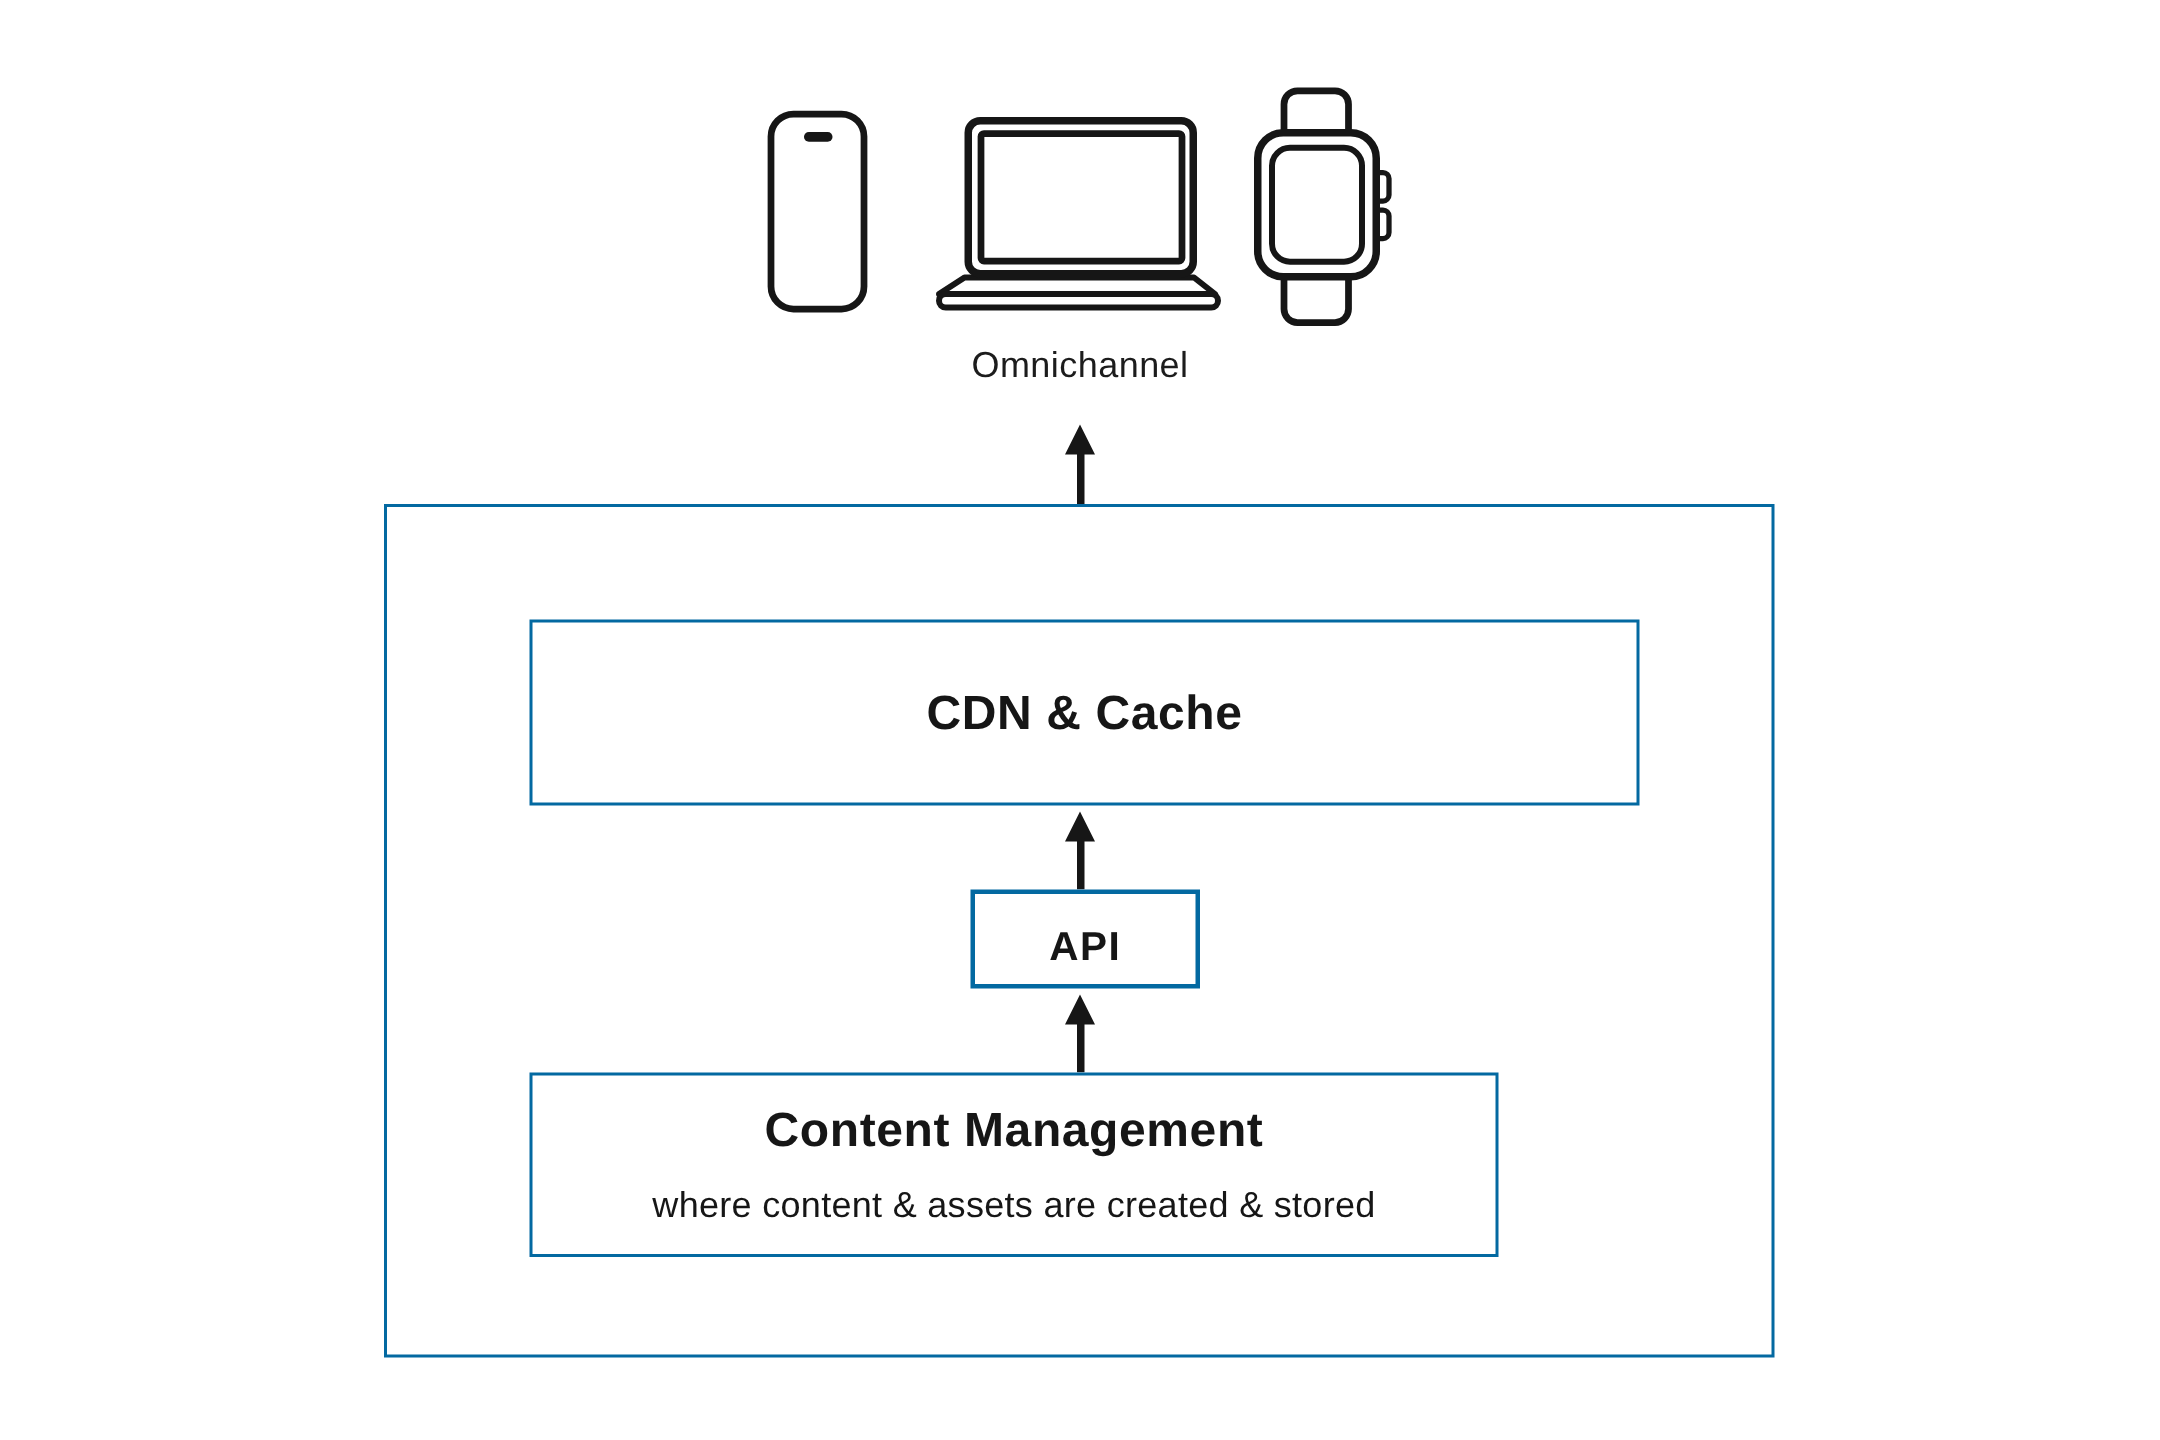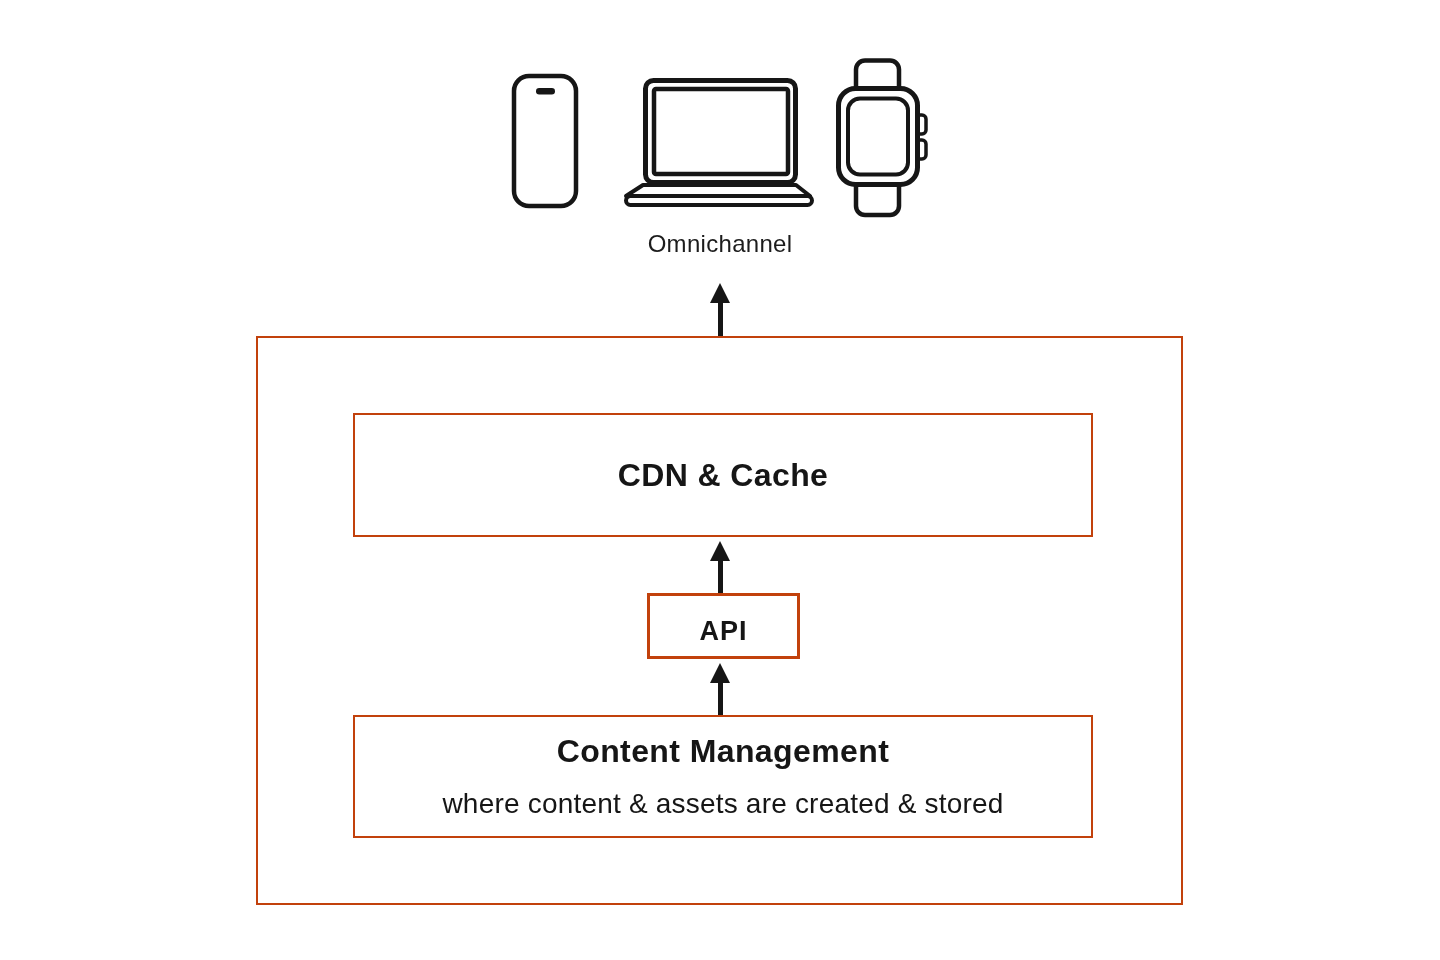--- a/index.html
+++ b/index.html
@@ -29,42 +29,42 @@
     width: 1440px;
     text-align: center;
     font-size: 24px;
     letter-spacing: 0.3px;
     color: #1c1c1c;
   }
 
   .box {
     position: absolute;
     box-sizing: border-box;
-    border: 2px solid #c2410c;
+    border: 2px solid #0369a1;
     background: #ffffff;
     display: flex;
     flex-direction: column;
     align-items: center;
     justify-content: center;
     text-align: center;
   }
   #outer-box { left: 256px; top: 336px; width: 927px; height: 569px; border-width: 2px; }
   #cdn-box   { left: 353px; top: 413px; width: 740px; height: 124px; }
   #api-box   { left: 647px; top: 593px; width: 153px; height: 66px; border-width: 3px; }
-  #cms-box   { left: 353px; top: 715px; width: 740px; height: 123px; }
+  #cms-box   { left: 353px; top: 715px; width: 646px; height: 123px; }
 
   .box-title {
     font-size: 32px;
     font-weight: bold;
     letter-spacing: 0.4px;
     line-height: 1.15;
   }
   #api-box .box-title { font-size: 27px; letter-spacing: 1px; margin-top: 11px; }
   .box-subtitle {
-    font-size: 28px;
+    font-size: 24px;
     margin-top: 19px;
     letter-spacing: 0.2px;
   }
 
   .arrow {
     position: absolute;
     width: 24px;
     display: flex;
     flex-direction: column;
     align-items: center;

